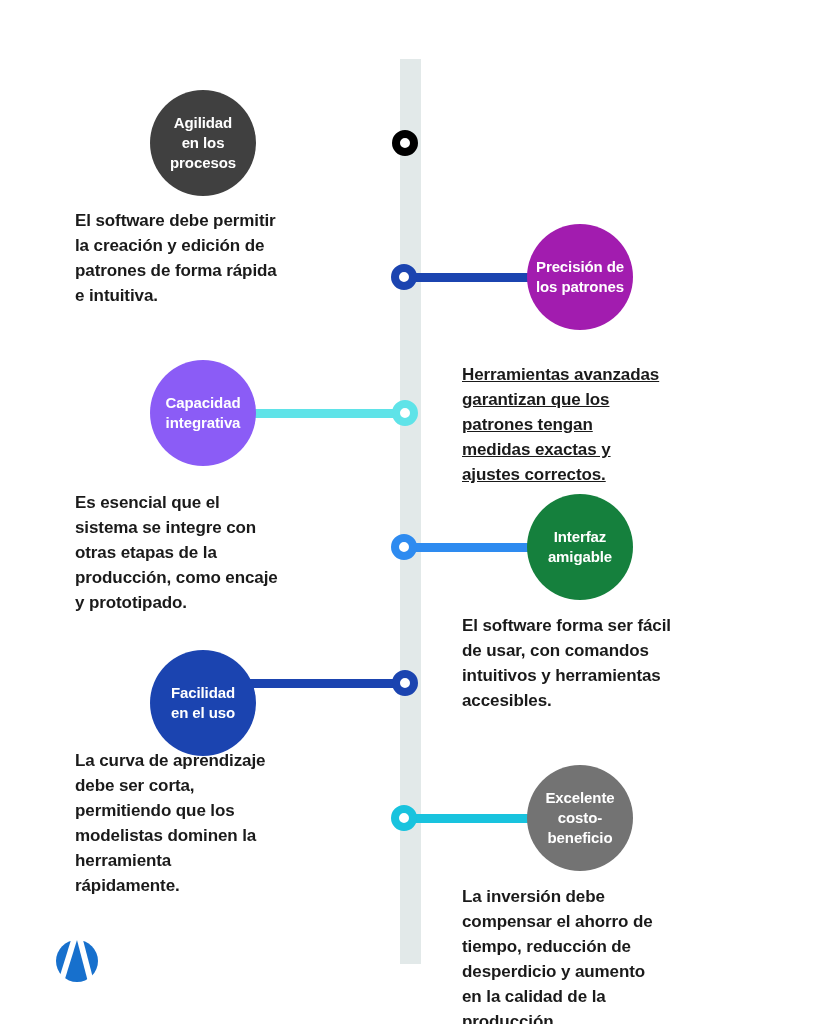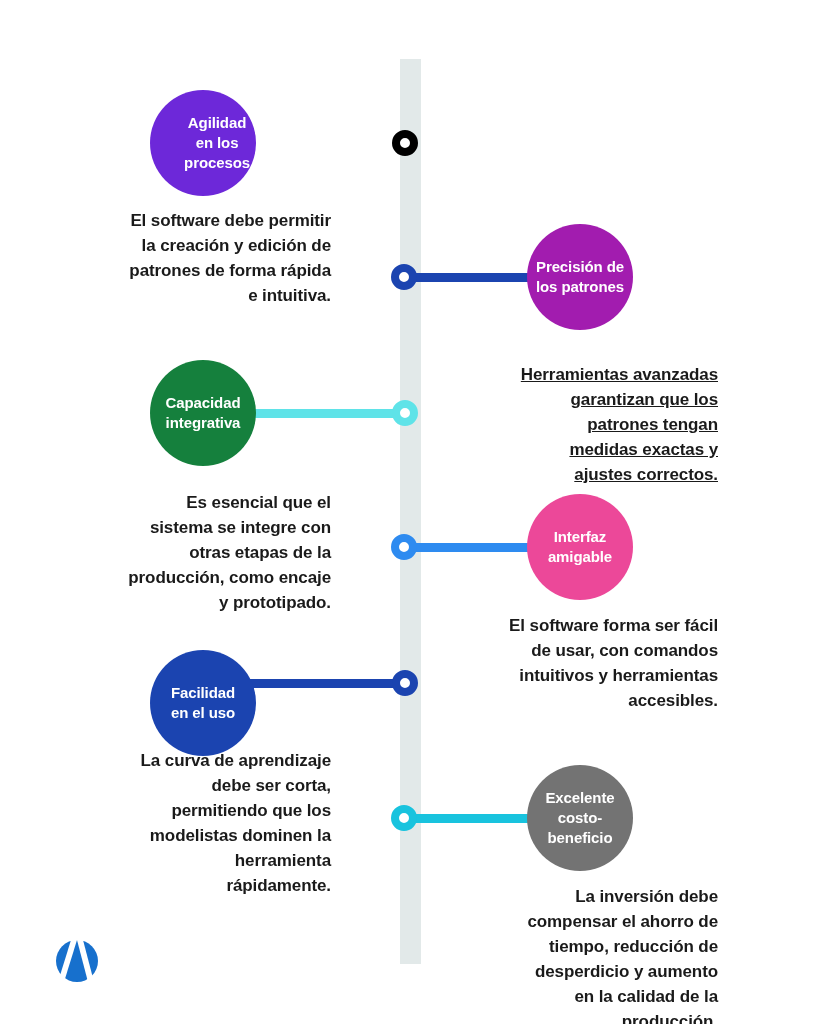--- a/index.html
+++ b/index.html
@@ -75,21 +75,21 @@
     z-index: 4;
   }
 
   
   .node-desc {
     position: absolute;
     color: #1a1a1a;
     font-size: 17px;
     font-weight: bold;
     line-height: 25px;
-    text-align: right;
+    text-align: left;
     letter-spacing: -0.1px;
     z-index: 2;
   }
 
   
   .logo {
     position: absolute;
     left: 52px;
     top: 936px;
     width: 50px;
@@ -99,21 +99,21 @@
 </head>
 <body>
 
 <div id="infographic">
 
   <div class="timeline-bar"></div>
 
   <div class="node">
     <div class="connector-line" style="left:250px; top:139px; width:160px;"></div>
     <div class="connector-ring" style="left:392px; top:130px;"></div>
-    <div class="node-circle" style="left:150px; top:90px; background:#6d28d9;justify-content:flex-end;">
+    <div class="node-circle" style="left:150px; top:90px; background:#404040;">
       <div class="node-title" style="white-space: pre-line;">Agilidad
 en los
 procesos</div>
     </div>
     <div class="node-desc" style="left:75px; top:208px; width:256px; white-space: pre-line;">El software debe permitir
 la creación y edición de
 patrones de forma rápida
 e intuitiva.</div>
   </div>
 
@@ -127,35 +127,35 @@
     <div class="node-desc" style="left:462px; top:362px; width:256px; white-space: pre-line; text-decoration: underline;">Herramientas avanzadas
 garantizan que los
 patrones tengan
 medidas exactas y
 ajustes correctos.</div>
   </div>
 
   <div class="node">
     <div class="connector-line" style="left:250px; top:409px; width:160px; background:#5fe3e8;"></div>
     <div class="connector-ring" style="left:392px; top:400px; border-color:#5fe3e8;"></div>
-    <div class="node-circle" style="left:150px; top:360px; background:#15803d;">
+    <div class="node-circle" style="left:150px; top:360px; background:#8b5cf6;">
       <div class="node-title" style="white-space: pre-line;">Capacidad
 integrativa</div>
     </div>
     <div class="node-desc" style="left:75px; top:490px; width:256px; white-space: pre-line;">Es esencial que el
 sistema se integre con
 otras etapas de la
 producción, como encaje
 y prototipado.</div>
   </div>
 
   <div class="node">
     <div class="connector-line" style="left:410px; top:543px; width:160px; background:#2e8bf0;"></div>
     <div class="connector-ring" style="left:391px; top:534px; border-color:#2e8bf0;"></div>
-    <div class="node-circle" style="left:527px; top:494px; background:#ec4899;">
+    <div class="node-circle" style="left:527px; top:494px; background:#15803d;">
       <div class="node-title" style="white-space: pre-line;">Interfaz
 amigable</div>
     </div>
     <div class="node-desc" style="left:462px; top:613px; width:256px; white-space: pre-line;">El software forma ser fácil
 de usar, con comandos
 intuitivos y herramientas
 accesibles.</div>
   </div>
 
   <div class="node">

